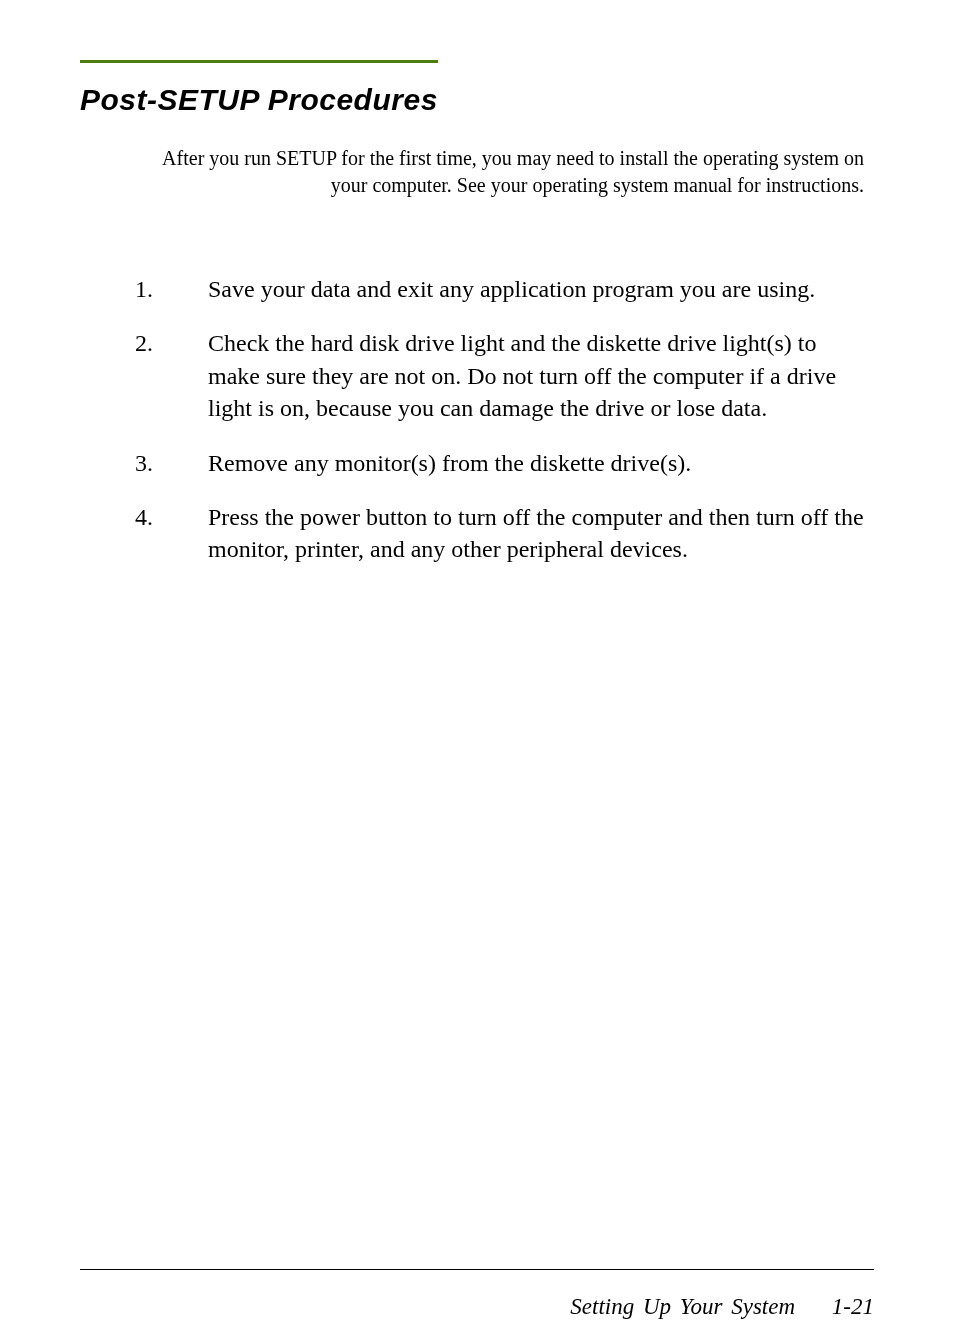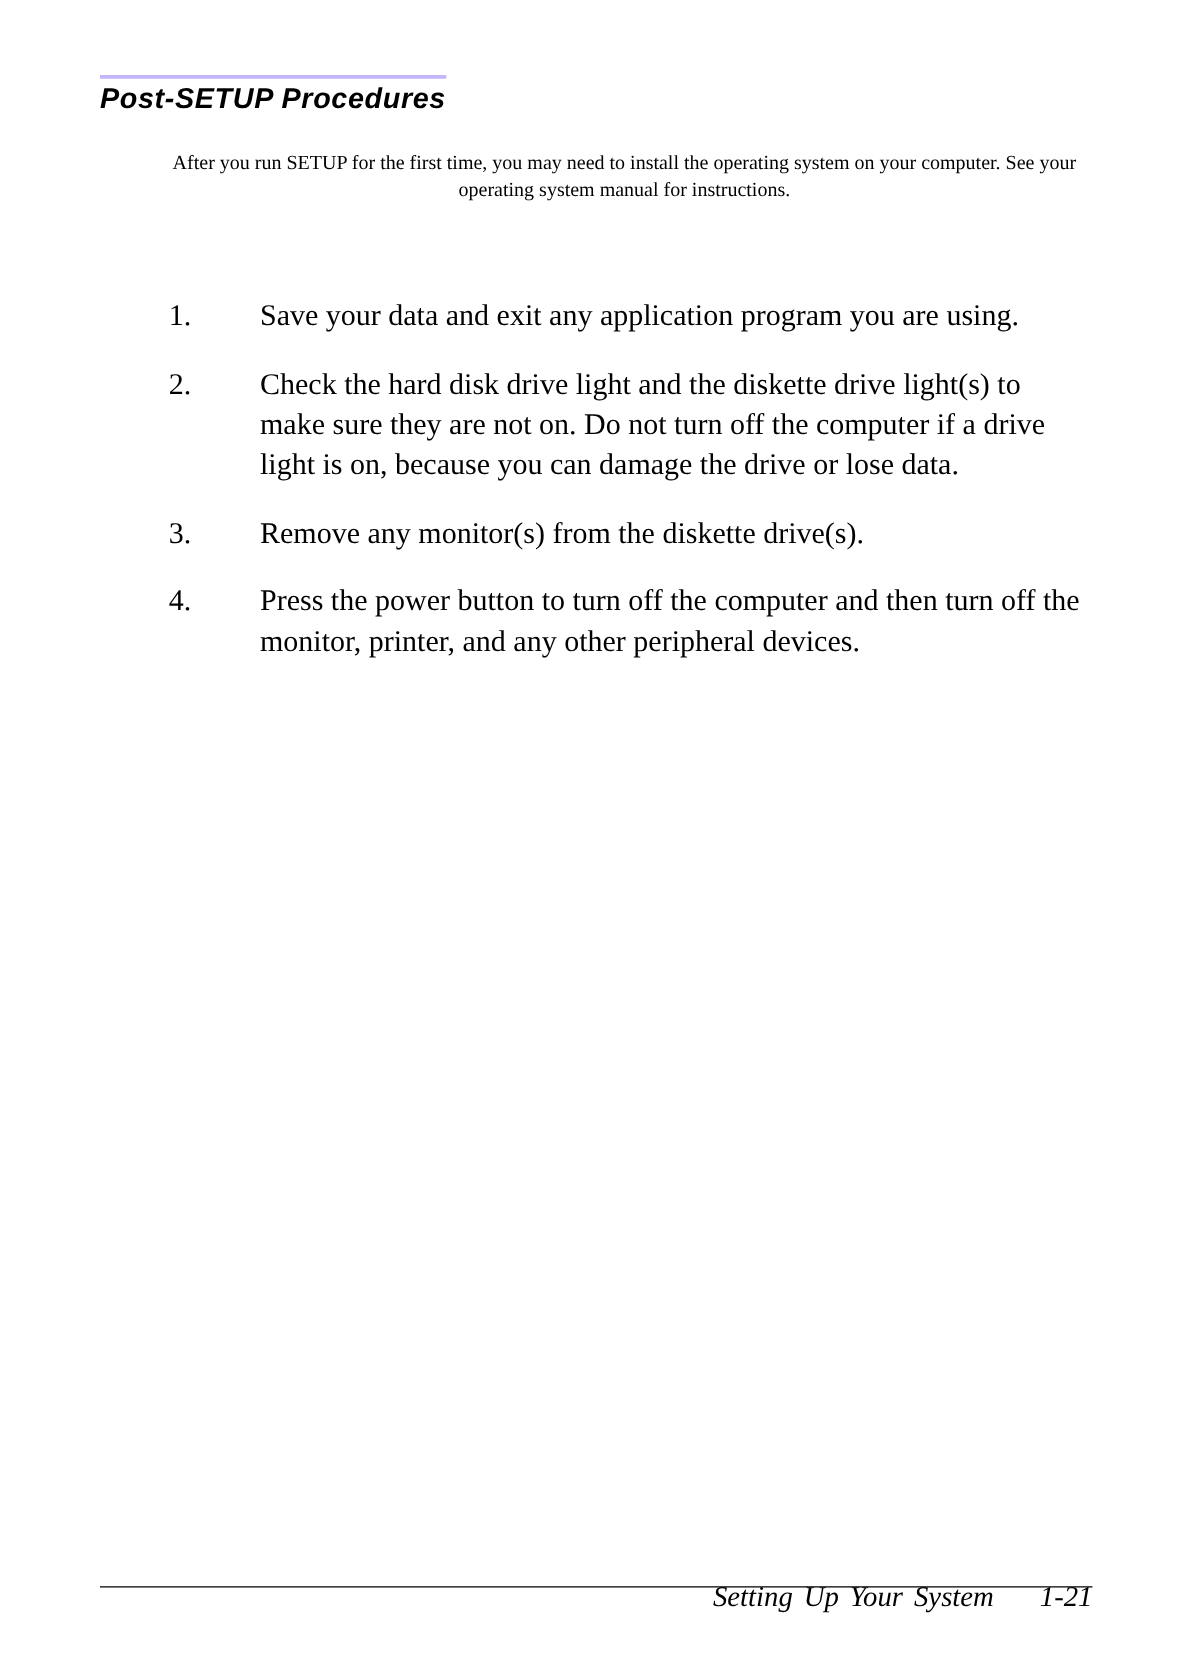--- a/index.html
+++ b/index.html
@@ -16,36 +16,36 @@
       padding: 60px 80px 50px 80px;
       position: relative;
     }
     .page-content {
       width: 100%;
     }
     .section-heading {
       font-family: "Arial Black", "Helvetica", Arial, sans-serif;
       font-weight: 900;
       font-style: italic;
-      font-size: 23px;
-      border-top: 3px solid #c4b5fd;
+      font-size: 30px;
+      border-top: 3px solid #4d7c0f;
       display: inline-block;
-      padding-top: 2px;
+      padding-top: 20px;
       margin-bottom: 28px;
       letter-spacing: 0.5px;
     }
     .body-block {
       padding-left: 55px;
       padding-right: 10px;
     }
     .para {
-      font-size: 16px;
+      font-size: 20px;
       line-height: 1.35;
       margin-bottom: 24px;
-      text-align: center;
+      text-align: right;
     }
     .section-gap {
       height: 50px;
     }
     .ordered-list {
       list-style: none;
       counter-reset: item;
     }
     .ordered-list .list-item {
       display: flex;
@@ -63,21 +63,21 @@
     }
     .footer-line {
       position: absolute;
       bottom: 72px;
       left: 80px;
       right: 80px;
       border-top: 1.5px solid #000;
     }
     .footer-text {
       position: absolute;
-      bottom: 51px;
+      bottom: 22px;
       right: 80px;
       font-style: italic;
       font-size: 23px;
       word-spacing: 3px;
     }
     .footer-pagenum {
       margin-left: 28px;
     }
   </style>
 </head>

